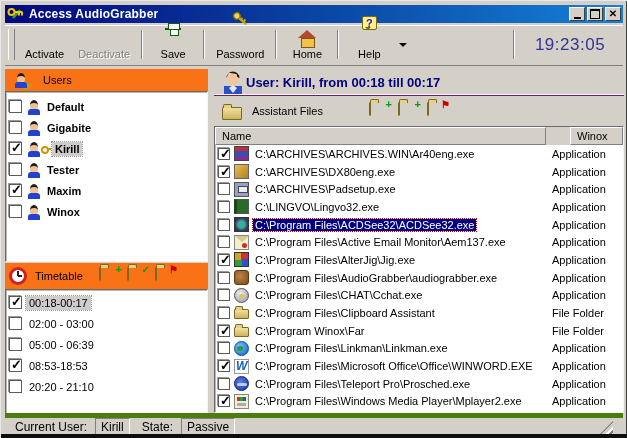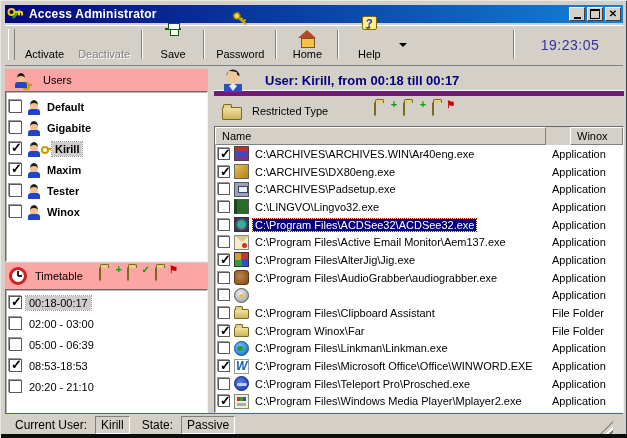--- a/index.html
+++ b/index.html
@@ -27,42 +27,42 @@
     border-bottom:1px solid #808080;box-shadow:0 1px 0 #fff inset;display:flex;align-items:stretch;padding:2px 2px 3px 2px;}
   .gripper{width:7px;margin:2px 3px 2px 1px;border-left:1px solid #fff;border-right:1px solid #808080;}
   .tb-btn{display:flex;flex-direction:column;align-items:center;justify-content:flex-end;
     padding:2px 6px 1px;min-width:52px;cursor:pointer;border:1px solid transparent;}
   .tb-btn .lbl{margin-top:18px;white-space:nowrap;}
   .tb-btn.disabled{cursor:default;}
   .tb-btn.disabled .lbl{color:#808080;text-shadow:1px 1px 0 #fff;}
   .tb-sep{width:0;border-left:1px solid #808080;border-right:1px solid #fff;margin:3px 4px;}
   .tb-spacer{flex:1;}
   .clockbox{width:102px;display:flex;align-items:center;justify-content:center;
-    color:var(--clock,#333399);font-size:14px;letter-spacing:.5px;}
+    color:var(--clock,#333399);font-size:17px;letter-spacing:.5px;}
   .dd-arrow{display:flex;align-items:center;justify-content:center;width:16px;cursor:pointer;}
   .dd-arrow::after{content:"";border:4px solid transparent;border-top-color:#000;margin-top:4px;}
 
   
   .sphere{width:17px;height:17px;border-radius:50%;}
   .sphere.green{background:radial-gradient(circle at 35% 30%,#b8ffa0,#27b127 55%,#0a6b0a);}
   .sphere.gray{background:radial-gradient(circle at 35% 30%,#ededed,#a0a0a0 55%,#6f6f6f);}
   .floppy{width:16px;height:16px;background:#1f9a1f;border:1px solid #0c5c0c;position:relative;}
   .floppy::before{content:"";position:absolute;top:0;left:4px;width:7px;height:5px;background:#fff;border:1px solid #0c5c0c;}
   .floppy::after{content:"";position:absolute;bottom:0;left:2px;width:10px;height:5px;background:#fff;border:1px solid #0c5c0c;border-bottom:none;}
   .goldkey{display:block;}
   .house{width:18px;height:16px;position:relative;}
   .house::before{content:"";position:absolute;left:0;top:0;border-left:9px solid transparent;border-right:9px solid transparent;border-bottom:8px solid #b24a2a;}
   .house::after{content:"";position:absolute;left:3px;top:8px;width:12px;height:8px;background:#f2c24a;border:1px solid #7a5a10;}
   .helpbubble{width:15px;height:14px;background:#ffef8a;border:1px solid #7a6a10;border-radius:2px;
     display:flex;align-items:center;justify-content:center;color:#2020cc;font-weight:bold;font-size:11px;position:relative;}
   .helpbubble::after{content:"";position:absolute;left:2px;bottom:-4px;border:3px solid transparent;border-top-color:#7a6a10;}
 
   
   .left{position:absolute;left:4px;top:68px;width:203px;height:344px;}
-  .panel-header{height:22px;display:flex;align-items:center;gap:8px;padding:0 4px;background:#fca5a5;}
+  .panel-header{height:22px;display:flex;align-items:center;gap:8px;padding:0 4px;background:#f97316;}
   .panel-header .ph-title{font-size:11px;}
   .listbox{background:#fff;border:1px solid;border-color:#6a6a6a #f4f4f4 #f4f4f4 #6a6a6a;
     box-shadow:inset 1px 1px 0 rgba(0,0,0,.28);overflow:hidden;}
   .users-list{height:171px;padding-top:4px;font-weight:bold;}
   .tt-header{height:26px;margin-top:1px;}
   .tt-list{height:163px;padding-top:2px;}
 
   .urow,.trow{display:flex;align-items:center;height:21px;padding-left:3px;cursor:default;}
   .cb{width:13px;height:13px;background:#fff;border:1px solid #5a5a5a;
     box-shadow:-1px -1px 0 #9a9a9a,1px 1px 0 #fff;position:relative;flex:none;cursor:pointer;}
@@ -89,22 +89,22 @@
   .folder::before{content:"";position:absolute;top:-4px;left:0;width:7px;height:3px;background:#e8d080;border:1px solid #7a6a20;border-bottom:none;border-radius:2px 2px 0 0;}
   .mini-btn .badge{position:absolute;right:-3px;top:-4px;font-size:11px;font-weight:bold;line-height:1;}
   .badge-plus::after{content:"+";color:#00a000;}
   .badge-check::after{content:"✓";color:#00a000;font-size:10px;}
   .badge-flag::after{content:"⚑";color:#cc0000;font-size:10px;}
 
   .splitter{position:absolute;left:207px;top:68px;width:6px;height:344px;background:#d4d0c8;cursor:col-resize;}
 
   
   .right{position:absolute;left:213px;top:68px;width:410px;height:344px;display:flex;flex-direction:column;}
-  .user-header{height:27px;display:flex;align-items:center;gap:21px;padding:0 8px;
-    border-bottom:5px solid #701a75;box-shadow:0 -1px 0 #fff inset;}
+  .user-header{height:27px;display:flex;align-items:center;gap:2px;padding:0 8px;
+    border-bottom:1px solid #701a75;box-shadow:0 -1px 0 #fff inset;}
   .user-header .uh-text{color:var(--header-text,#000080);font-weight:bold;font-size:13px;}
   .restricted-bar{height:30px;display:flex;align-items:center;gap:10px;padding:0 8px;}
   .restricted-bar .mini-btns{margin-left:36px;gap:9px;}
 
   .flist-wrap{flex:1;background:#fff;border:1px solid;border-color:#6a6a6a #f4f4f4 #f4f4f4 #6a6a6a;
     box-shadow:inset 1px 1px 0 rgba(0,0,0,.28);overflow:hidden;position:relative;}
   .col-header{display:flex;height:18px;background:#d4d0c8;gap:24px;}
   .col-cell{border:1px solid;border-color:#fff #808080 #808080 #fff;display:flex;align-items:center;padding:0 6px;cursor:pointer;}
   .col-name{width:331px;}
   .col-type{flex:1;}
@@ -137,40 +137,40 @@
   .teleport-icon::after{content:"";position:absolute;left:2px;top:6px;width:10px;height:3px;background:#bcd0ff;border-radius:2px;}
   .mediaplayer-icon{background:#f4eed2;border:1px solid #887;}
   .mediaplayer-icon::before{content:"";position:absolute;left:2px;top:2px;width:9px;height:4px;
     background:linear-gradient(90deg,#d03030 0 33%,#30a030 0 66%,#3050d0 0);}
   .mediaplayer-icon::after{content:"";position:absolute;left:2px;bottom:2px;width:9px;height:3px;background:#aab;}
   .folder-icon{margin-top:2px;width:15px;height:10px;background:linear-gradient(#f0e0a0,#cdb45e);border:1px solid #7a6a20;border-radius:1px;}
   .folder-icon::before{content:"";position:absolute;top:-4px;left:0;width:6px;height:3px;background:#e8d080;border:1px solid #7a6a20;border-bottom:none;border-radius:2px 2px 0 0;}
 
   
   .statusbar{position:absolute;left:4px;right:4px;top:412px;height:22px;background:#d4d0c8;
-    border-top:1px solid #4d7c0f;display:flex;align-items:center;gap:8px;padding:0 10px 0 10px;font-size:12px;}
+    border-top:5px solid #4d7c0f;display:flex;align-items:center;gap:8px;padding:0 10px 0 10px;font-size:12px;}
   .status-field{border:1px solid;border-color:#808080 #fff #fff #808080;padding:1px 5px;background:#d4d0c8;}
   .size-grip{margin-left:auto;width:14px;height:14px;align-self:flex-end;
     background:repeating-linear-gradient(135deg,#fff 0 2px,#808080 2px 4px,transparent 4px 7px);
     clip-path:polygon(100% 0,100% 100%,0 100%);cursor:nwse-resize;}
 </style>
 </head>
 <body>
 
 <div class="window">
 
   <div class="titlebar">
     <span class="titlekey">
       <svg width="18" height="14" viewBox="0 0 18 14">
         <path d="M6 11 L13 3" stroke="#2fa02f" stroke-width="2.6"></path>
         <circle cx="4.5" cy="5" r="3" fill="none" stroke="#e8c800" stroke-width="2"></circle>
         <path d="M7.5 5 h8 M12 5 v3.5 M15 5 v3.5" stroke="#e8c800" stroke-width="2" fill="none"></path>
       </svg>
     </span>
-    <span class="title-text">Access Administrator</span>
+    <span class="title-text">Access AudioGrabber</span>
     <span class="win-btns">
       <span class="win-btn min"></span>
       <span class="win-btn max"></span>
       <span class="win-btn close"></span>
     </span>
   </div>
 
   <div class="toolbar">
     <span class="gripper"></span>
 
@@ -234,31 +234,31 @@
           <span class="person"></span>
 
           <span class="sel-label">Gigabite</span>
         </div>
         <div class="urow checked selected has-key">
           <span class="cb"></span>
           <span class="person"></span>
           <span class="key-mini"></span>
           <span class="sel-label">Kirill</span>
         </div>
+        <div class="urow">
+          <span class="cb"></span>
+          <span class="person"></span>
+
+          <span class="sel-label">Tester</span>
+        </div>
         <div class="urow checked">
           <span class="cb"></span>
           <span class="person"></span>
 
           <span class="sel-label">Maxim</span>
-        </div>
-        <div class="urow">
-          <span class="cb"></span>
-          <span class="person"></span>
-
-          <span class="sel-label">Tester</span>
         </div>
         <div class="urow">
           <span class="cb"></span>
           <span class="person"></span>
 
           <span class="sel-label">Winox</span>
         </div>
       </div>
 
     <div class="panel-header tt-header">
@@ -305,21 +305,21 @@
           <path d="M11 16 l4 3 -4 5 -4 -5 z" fill="#e8e8f0"></path>
           <circle cx="11" cy="9.5" r="6.5" fill="#f0c8a0"></circle>
           <path d="M4.5 9 a6.5 6.5 0 0 1 13 0 l-2.2-1 -0.8-3 -7.5-1.2 -1.7 3.2 z" fill="#1a1a1a"></path>
         </svg>
       </span>
       <span class="uh-text">User: Kirill, from 00:18 till 00:17</span>
     </div>
 
     <div class="restricted-bar">
       <span class="folder" style="width:20px;height:13px"></span>
-      <span>Restricted Type</span>
+      <span>Assistant Files</span>
       <span class="mini-btns">
         <span class="mini-btn"><span class="folder"></span><span class="badge badge-plus"></span></span>
         <span class="mini-btn"><span class="folder"></span><span class="badge badge-plus"></span></span>
         <span class="mini-btn"><span class="folder"></span><span class="badge badge-flag"></span></span>
       </span>
     </div>
 
     <div class="flist-wrap">
       <div class="col-header">
         <div class="col-cell col-name">Name</div>
@@ -371,20 +371,21 @@
           </div>
           <div class="frow">
             <span class="cb"></span>
             <span class="ficon audiograbber-icon"></span>
             <span class="fname">C:\Program Files\AudioGrabber\audiograbber.exe</span>
             <span class="ftype">Application</span>
           </div>
           <div class="frow">
             <span class="cb"></span>
             <span class="ficon chat-icon"></span>
+            <span class="fname">C:\Program Files\CHAT\Cchat.exe</span>
             <span class="ftype">Application</span>
           </div>
           <div class="frow">
             <span class="cb"></span>
             <span class="ficon folder-icon"></span>
             <span class="fname">C:\Program Files\Clipboard Assistant</span>
             <span class="ftype">File Folder</span>
           </div>
           <div class="frow checked">
             <span class="cb"></span>

